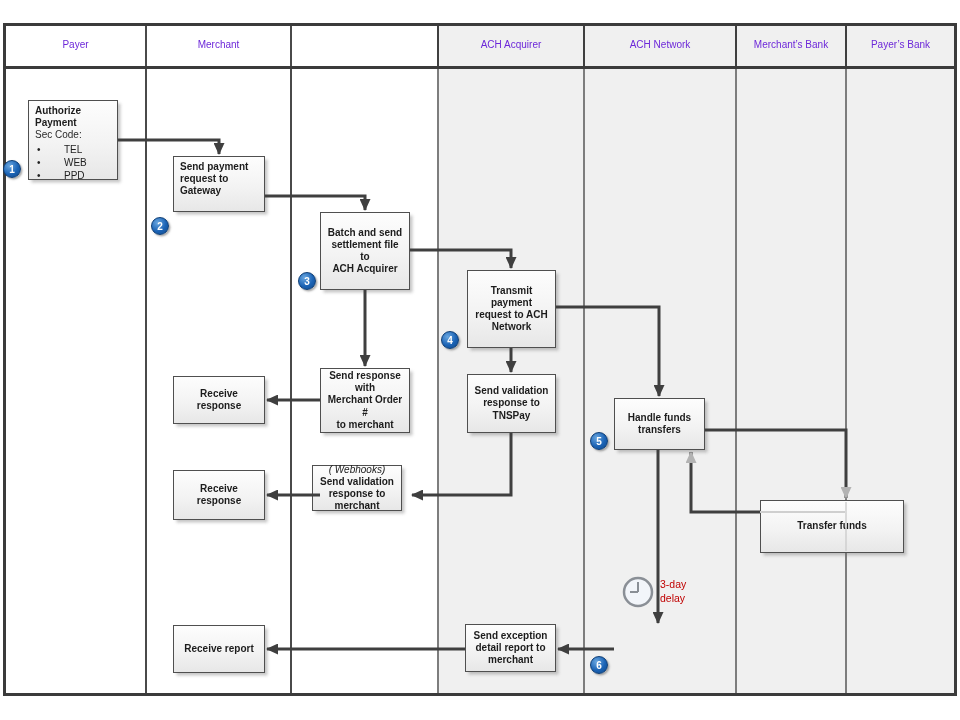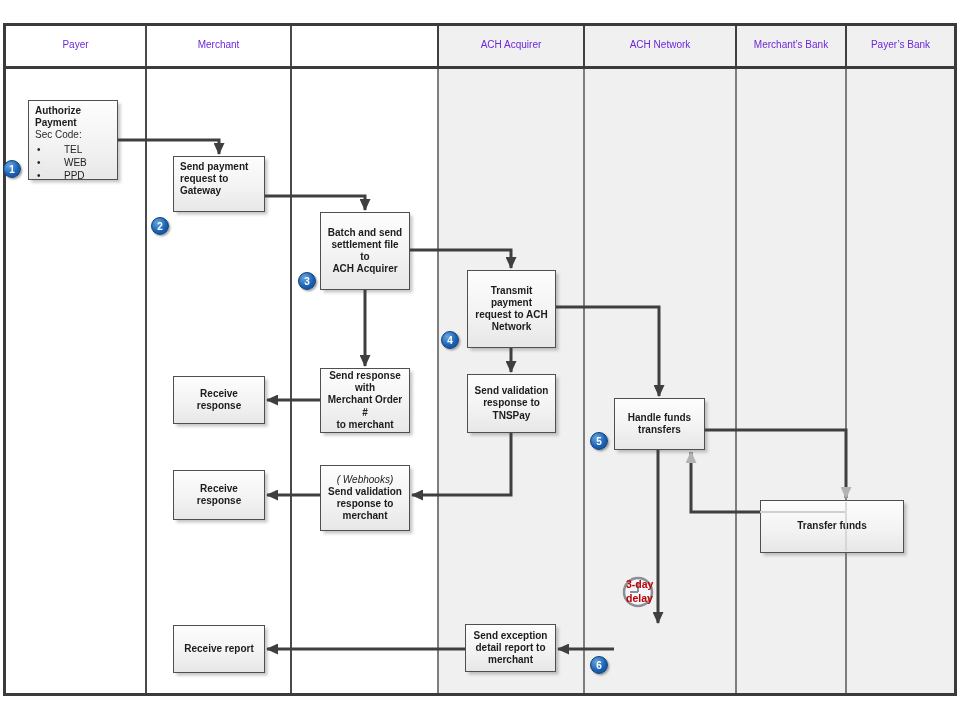--- a/index.html
+++ b/index.html
@@ -48,21 +48,21 @@
   ul.blts li{white-space:nowrap;align-items:center;}
   ul.blts li i{font-style:normal;margin-left:18px;}
 
   
   .badge{position:absolute;width:18px;height:18px;border-radius:50%;
          background:radial-gradient(circle at 35% 30%,#6aa7e0,#1b63b5 55%,#114a8c 100%);
          border:1px solid #0d3d75;box-sizing:border-box;color:#fff;font-size:10px;font-weight:bold;
          display:flex;align-items:center;justify-content:center;box-shadow:1.5px 1.5px 2px rgba(90,90,90,.5);}
 
   
-  .delay{position:absolute;left:626px;top:577px;width:46px;color:#c00000;font-weight:bold;font-size:10.5px;line-height:1.35;}
+  .delay{position:absolute;left:660px;top:577px;width:46px;color:#c00000;font-weight:normal;font-size:10.5px;line-height:1.35;}
 
   svg.wires{position:absolute;left:0;top:0;pointer-events:none;}
   .clockwrap{position:absolute;left:621px;top:575px;width:34px;height:34px;}
 </style>
 </head>
 <body>
 
 <div class="stage">
 
   <div class="frame"></div>
@@ -138,21 +138,21 @@
     <div class="lbl">Send response
 with
 Merchant Order #
 to merchant</div>
   </div>
 
   <div class="node" style="left:173px;top:376px;width:92px;height:48px">
     <div class="lbl">Receive response</div>
   </div>
 
-  <div class="node" style="left:320px;top:465px;width:90px;height:66px">
+  <div class="node" style="left:312px;top:465px;width:90px;height:46px">
     <div class="note">( Webhooks)</div>
     <div class="lbl">Send validation
 response to
 merchant</div>
   </div>
 
   <div class="node" style="left:173px;top:470px;width:92px;height:50px">
     <div class="lbl">Receive response</div>
   </div>
 

